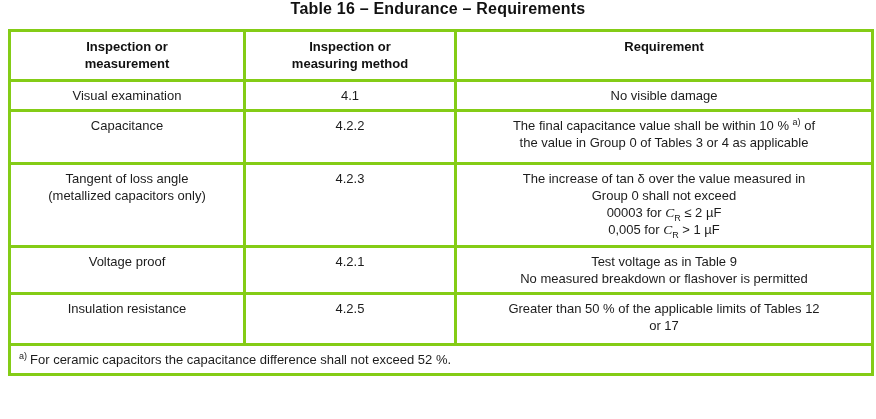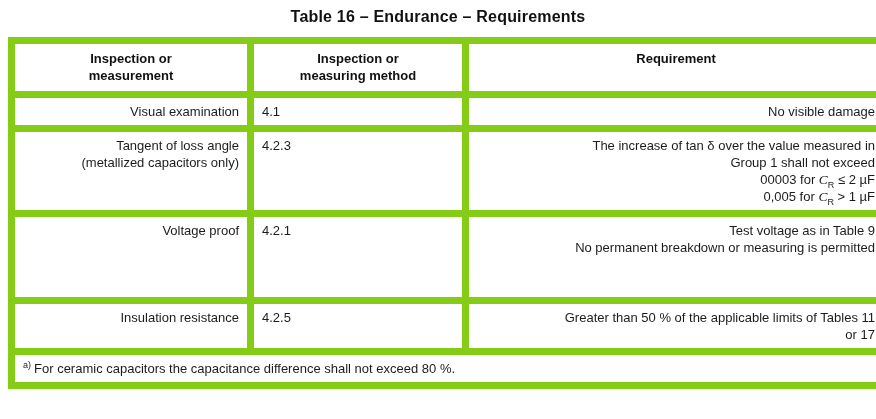--- a/index.html
+++ b/index.html
@@ -15,49 +15,48 @@
   }
   .page {
     width: 876px;
     height: 419px;
     position: relative;
   }
   .title {
     text-align: center;
     font-weight: bold;
     font-size: 16px;
-    padding-top: 8px;
     letter-spacing: 0.2px;
     color: #111;
   }
   table.req-table {
     border-collapse: collapse;
     table-layout: fixed;
     width: 858px;
     margin: 11px 0 0 8px;
     border: 2px solid #3a3a3a;
   }
   th, td {
-    border: 7px solid #84cc16;
+    border: 3px solid #84cc16;
     vertical-align: top;
     font-size: 13px;
     line-height: 17px;
     padding: 5px 8px;
     overflow: hidden;
   }
   th {
     font-weight: bold;
     text-align: center;
     padding-top: 6px;
     height: 36px;
     color: #111;
   }
-  td.c1 { text-align: right; }
-  td.c2 { text-align: left; }
-  td.c3 { text-align: right; }
+  td.c1 { text-align: center; }
+  td.c2 { text-align: center; }
+  td.c3 { text-align: center; }
   thead tr th:nth-child(1), tbody td.c1 { width: 216px; }
   thead tr th:nth-child(2), tbody td.c2 { width: 192px; }
   thead tr th:nth-child(3), tbody td.c3 { width: 398px; }
   tbody tr:nth-child(1) td { height: 16px; }
   tbody tr:nth-child(2) td { height: 40px; }
   tbody tr:nth-child(3) td { height: 70px; margin-top: 11px; }
   tbody tr:nth-child(4) td { height: 28px; }
   tbody tr:nth-child(5) td { height: 38px; }
   tbody tr:nth-child(6) td { height: 36px; }
   tfoot td { height: 17px; }
@@ -92,36 +91,41 @@
           <th>Requirement</th>
         </tr>
     </thead>
     <tbody>
         <tr>
           <td class="c1">Visual examination</td>
           <td class="c2">4.1</td>
           <td class="c3"><span>No visible damage</span></td>
         </tr>
         <tr>
+          <td class="c1">Capacitance</td>
+          <td class="c2">4.2.2</td>
+          <td class="c3"><span>The final capacitance value shall be within 10 % </span><span class="sup">a)</span><span> of</span><br><span>the value in Group 0 of Tables 3 or 4 as applicable</span></td>
+        </tr>
+        <tr>
           <td class="c1">Tangent of loss angle<br>(metallized capacitors only)</td>
           <td class="c2">4.2.3</td>
-          <td class="c3"><span>The increase of tan δ over the value measured in</span><br><span>Group 1 shall not exceed</span><br><span>00003 for </span><span class="var">C</span><sub class="subscript">R</sub><span> ≤ 2 µF</span><br><span>0,005 for </span><span class="var">C</span><sub class="subscript">R</sub><span> &gt; 1 µF</span></td>
+          <td class="c3"><span>The increase of tan δ over the value measured in</span><br><span>Group 0 shall not exceed</span><br><span>00003 for </span><span class="var">C</span><sub class="subscript">R</sub><span> ≤ 2 µF</span><br><span>0,005 for </span><span class="var">C</span><sub class="subscript">R</sub><span> &gt; 1 µF</span></td>
         </tr>
         <tr>
           <td class="c1">Voltage proof</td>
           <td class="c2">4.2.1</td>
-          <td class="c3"><span>Test voltage as in Table 9</span><br><span>No permanent breakdown or measuring is permitted</span></td>
+          <td class="c3"><span>Test voltage as in Table 9</span><br><span>No measured breakdown or flashover is permitted</span></td>
         </tr>
         <tr>
           <td class="c1">Insulation resistance</td>
           <td class="c2">4.2.5</td>
-          <td class="c3"><span>Greater than 50 % of the applicable limits of Tables 11</span><br><span>or 17</span></td>
+          <td class="c3"><span>Greater than 50 % of the applicable limits of Tables 12</span><br><span>or 17</span></td>
         </tr>
       </tbody>
     <tfoot>
       <tr>
         <td colspan="3">
-          <span class="sup fn-marker">a)</span><span>For ceramic capacitors the capacitance difference shall not exceed 80 %.</span>
+          <span class="sup fn-marker">a)</span><span>For ceramic capacitors the capacitance difference shall not exceed 52 %.</span>
         </td>
       </tr>
     </tfoot>
   </table>
 </div>
 
 </body></html>

